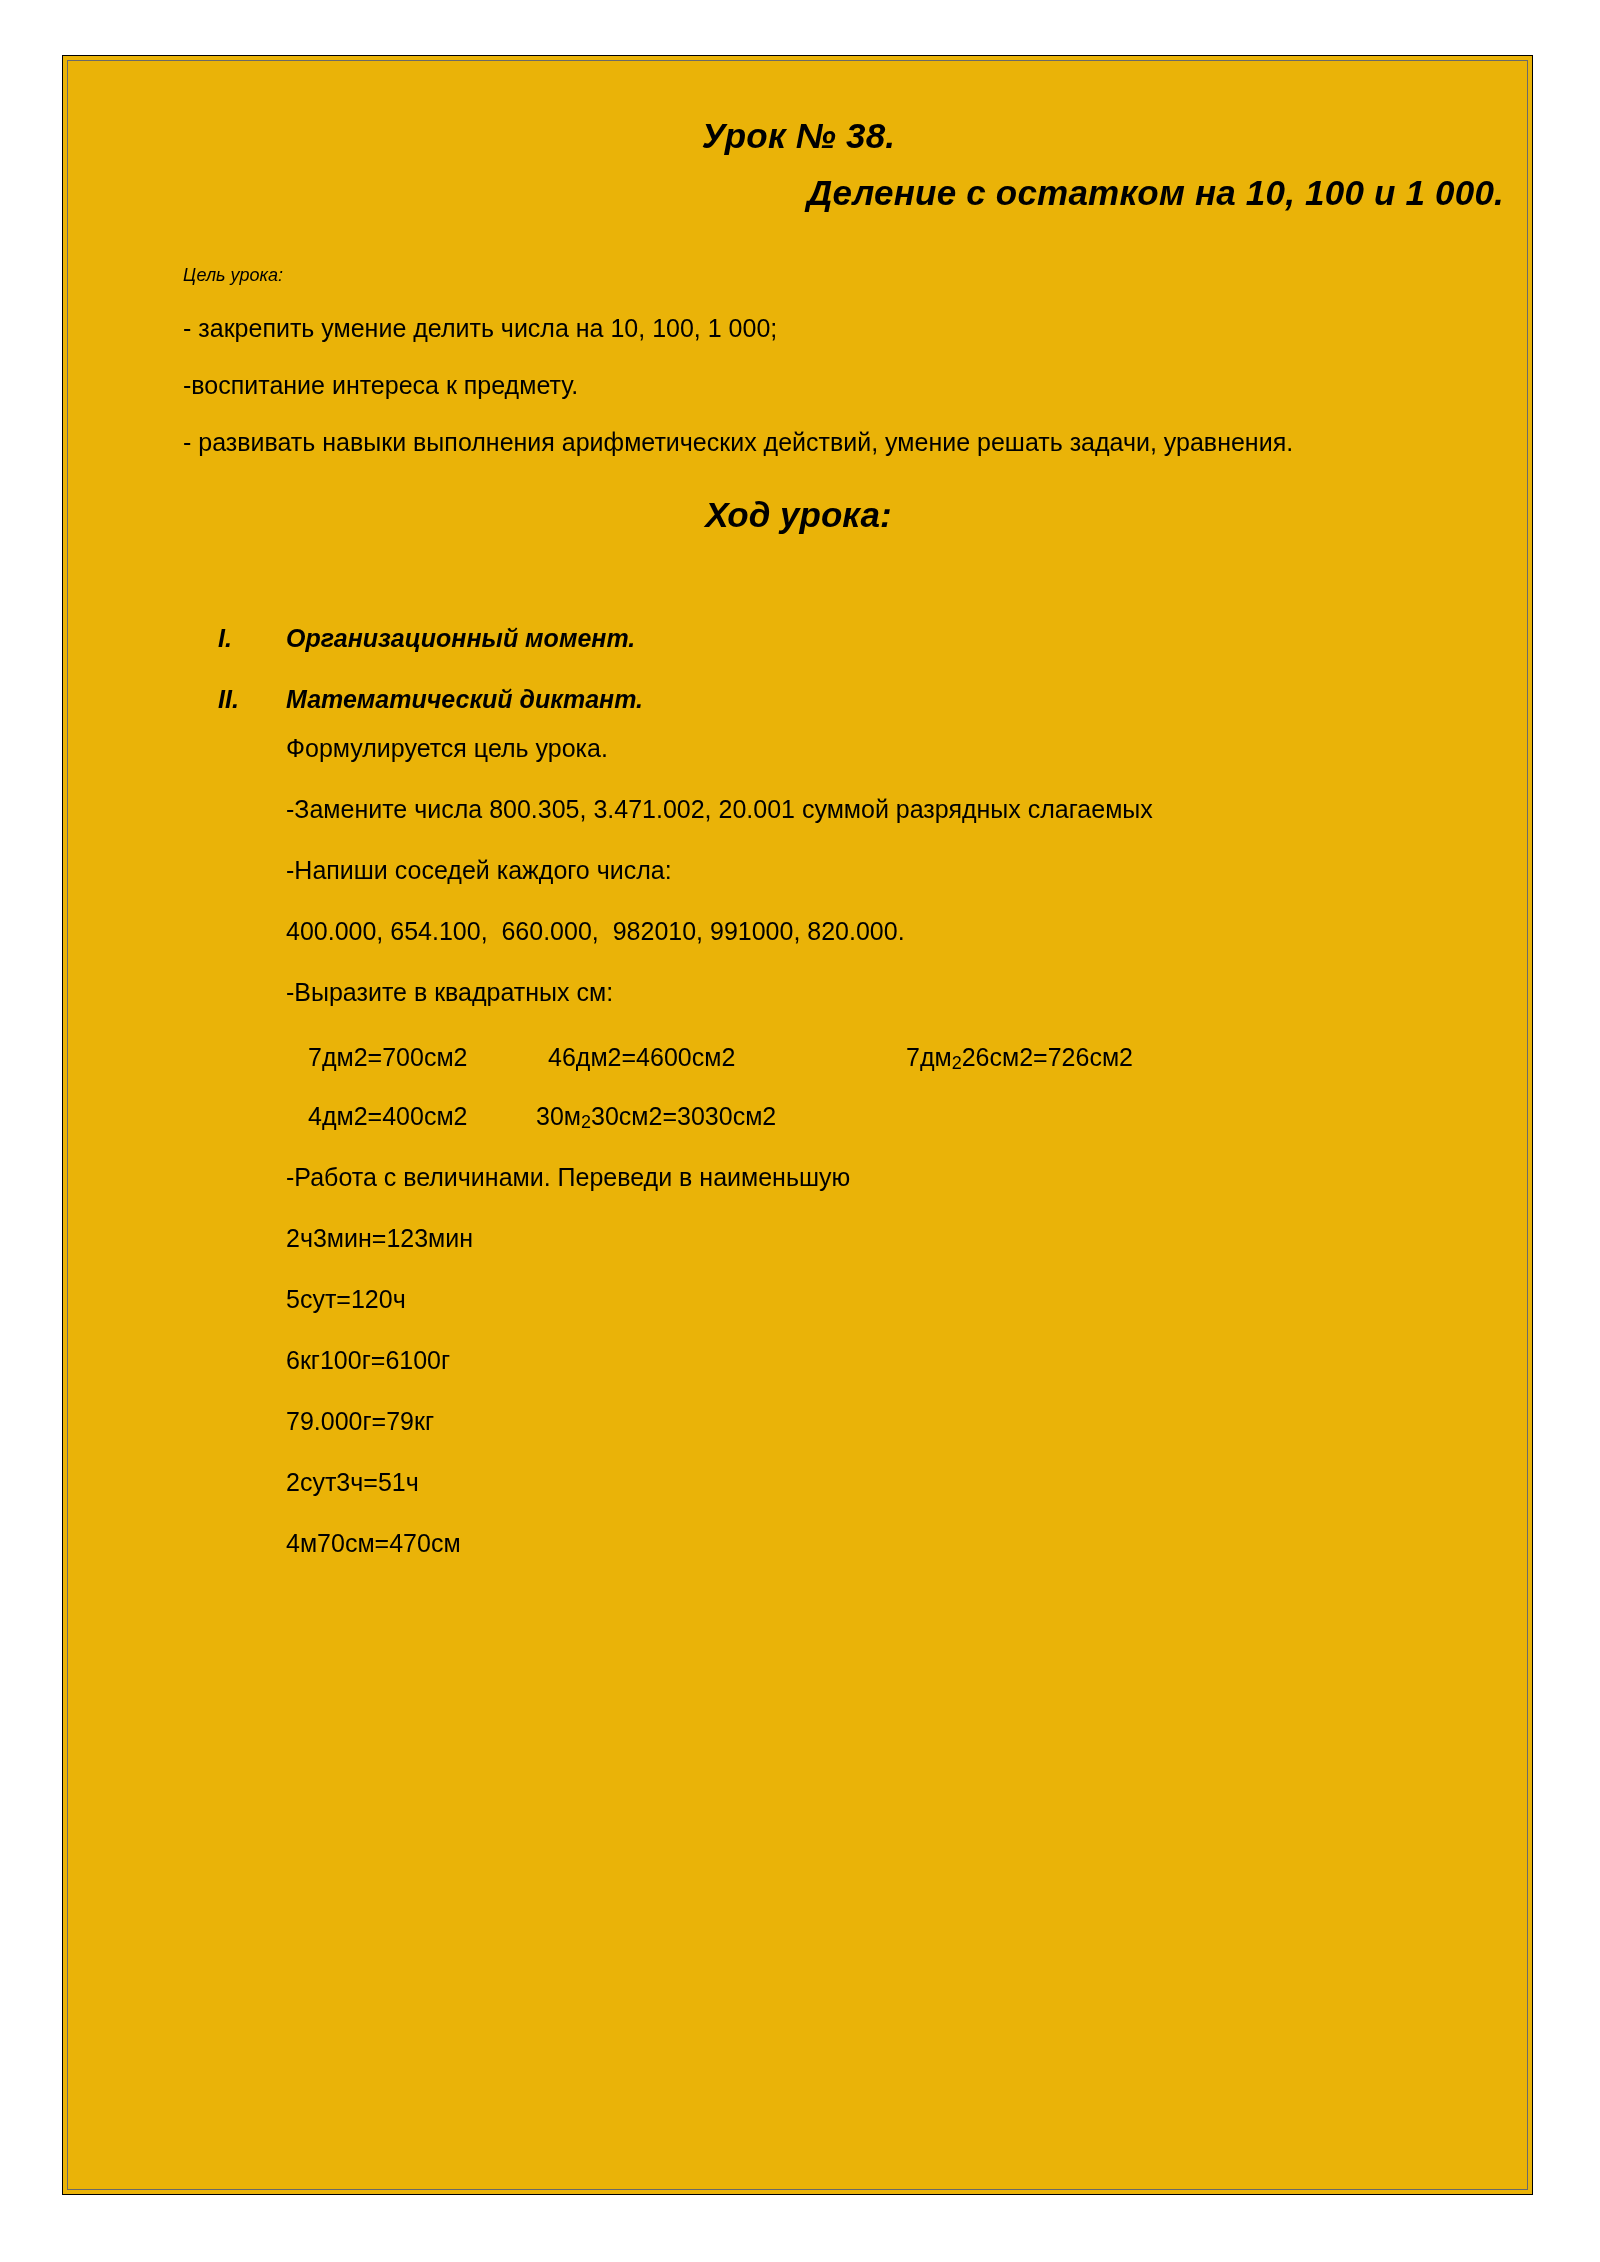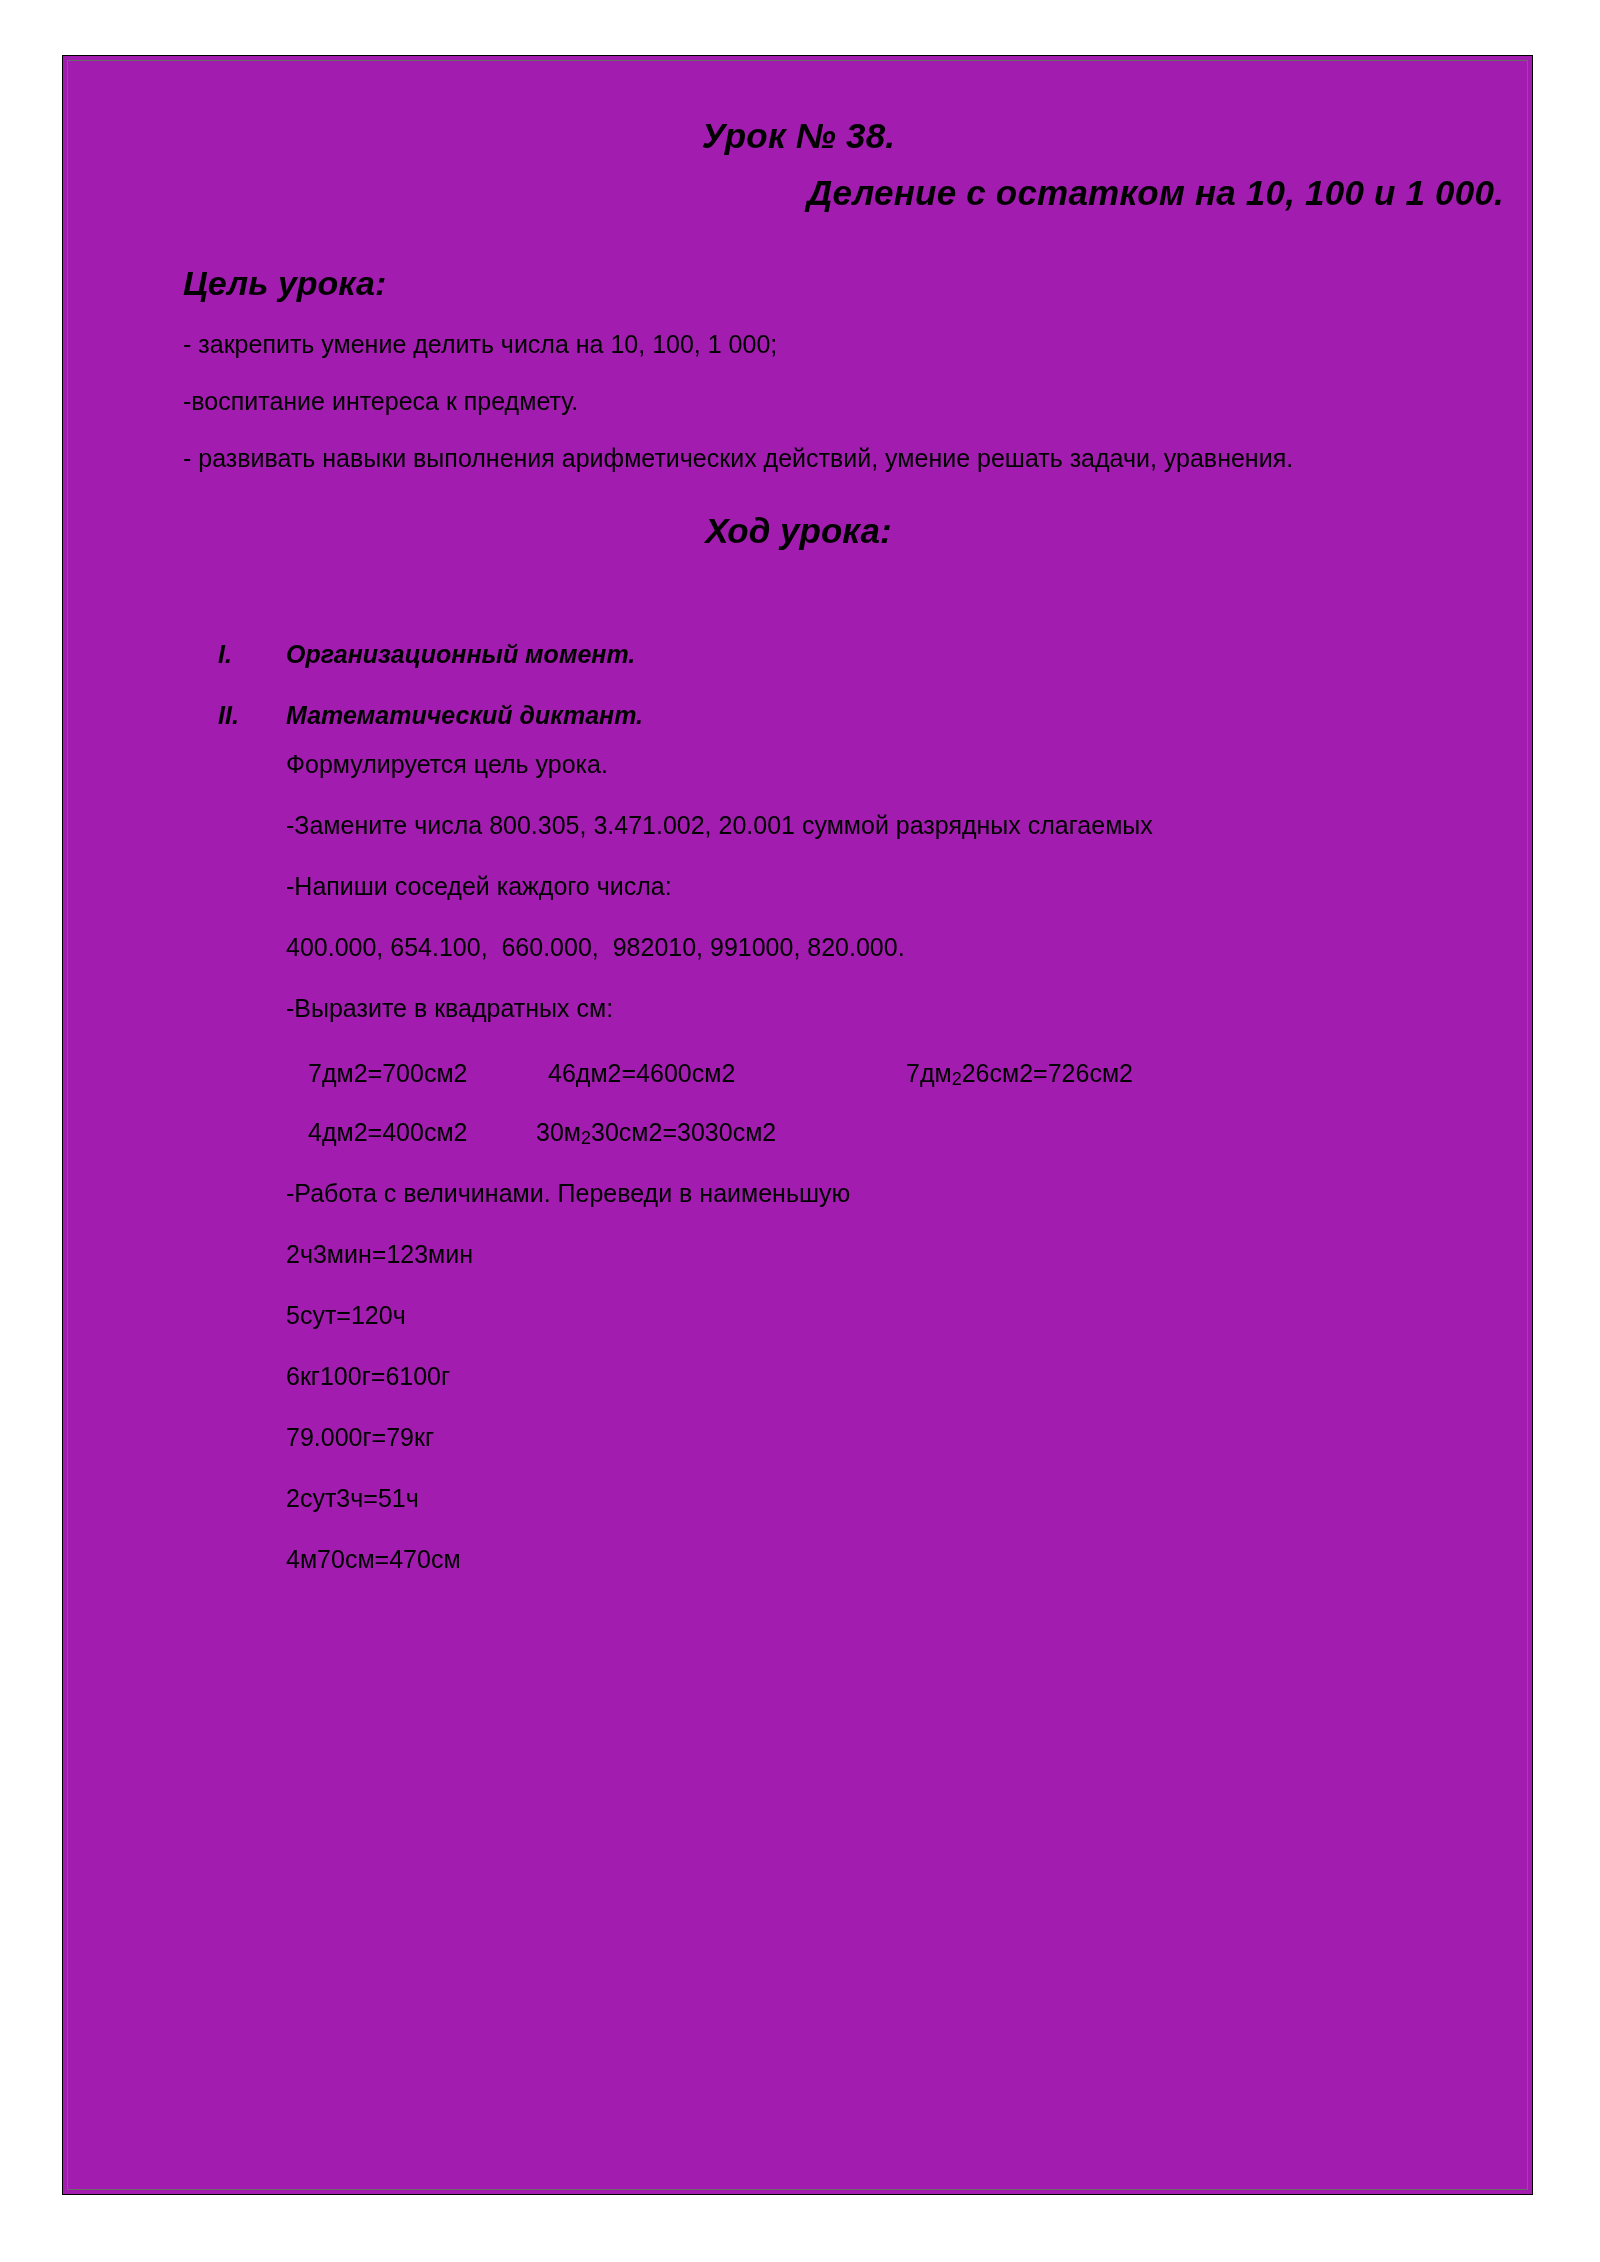--- a/index.html
+++ b/index.html
@@ -17,21 +17,21 @@
 
   
   #page {
     position: absolute;
     left: 62px;
     top: 55px;
     width: 1471px;
     height: 2140px;
     box-sizing: border-box;
     border: 1px solid #000000;
-    background: #a21caf;
+    background: #eab308;
   }
   #page-inner {
     position: absolute;
     left: 4px;
     top: 4px;
     right: 4px;
     bottom: 4px;
     border: 1px solid #6a6a6a;
     box-sizing: border-box;
   }
@@ -62,23 +62,23 @@
     font-weight: bold;
     font-style: italic;
     font-size: 35px;
     margin-top: 42px;
     line-height: 1.0;
   }
 
   
   .goal-wrap { margin-top: 56px; padding-left: 90px; }
   .goal-label {
-    font-weight: bold;
-    font-style: italic;
-    font-size: 34px;
+    font-weight: normal;
+    font-style: italic;
+    font-size: 18px;
     line-height: 1.0;
   }
   .body-line {
     font-size: 25px;
     line-height: 1.0;
     margin-top: 32px;
     white-space: pre-wrap;
   }
   .body-line.wrapped { max-width: 1150px; }
 

